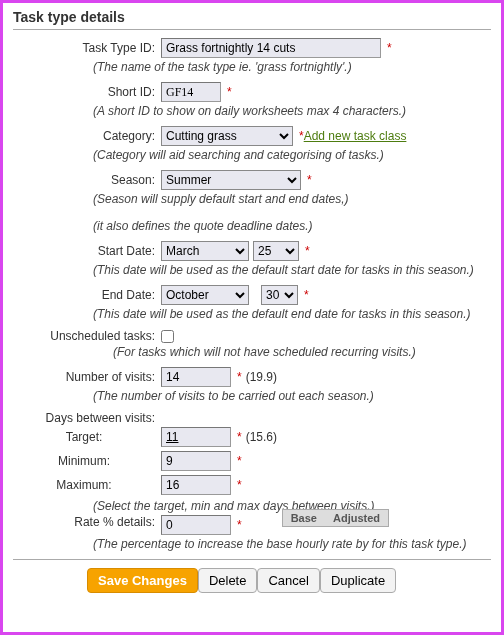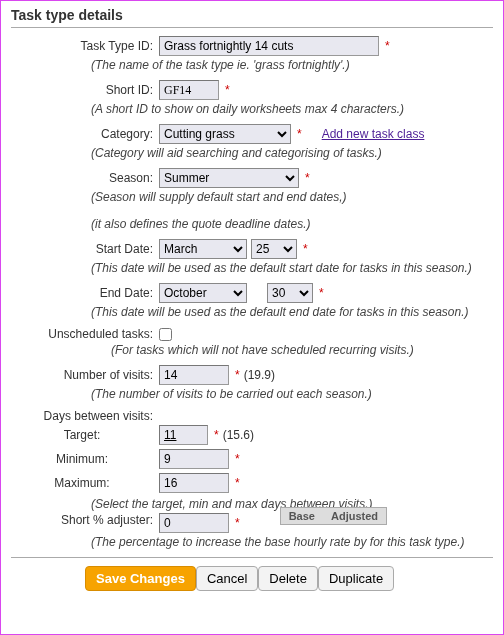--- a/index.html
+++ b/index.html
@@ -6,21 +6,21 @@
   body {
     margin: 0;
     background: #fff;
     font-family: Verdana, Geneva, sans-serif;
     font-size: 12px;
     color: #333;
   }
   .panel {
     width: 504px;
     height: 635px;
-    border: 1px solid #d946ef;
+    border: 3px solid #d946ef;
     padding: 6px 10px 5px 10px;
     position: relative;
   }
   .panel-title {
     font-weight: bold;
     font-size: 14px;
     margin-bottom: 2px;
   }
   hr.divider {
     border: none;
@@ -64,24 +64,24 @@
   .hint-row {
     margin: 2px 0 8px 0;
   }
   .hint {
     font-style: italic;
     color: #444;
     margin-left: 80px;
     display: block;
   }
   .link {
-    color: #4c1d95;
+    color: #4d7c0f;
     text-decoration: underline;
     cursor: pointer;
-    margin-left: 20px;
+    margin-left: 0;
   }
   .section-label {
     margin-bottom: 2px;
   }
   .subrow {
     display: flex;
     align-items: center;
     margin-bottom: 4px;
   }
   .sublabel {
@@ -193,21 +193,21 @@
     </div>
   </div>
   <div class="hint-row">
       <span class="hint">(This date will be used as the default start date for tasks in this season.)</span>
     </div>
 
   <div class="row">
     <div class="label-col">End Date:</div>
     <div class="field-col">
       <select style="width:88px"><option>October</option></select>
-      <select style="width:46px;margin-left:20px"><option>30</option></select>
+      <select style="width:37px;margin-left:12px"><option>30</option></select>
       <span class="req">*</span>
     </div>
   </div>
   <div class="hint-row">
       <span class="hint">(This date will be used as the default end date for tasks in this season.)</span>
     </div>
 
   <div class="row">
     <div class="label-col">Unscheduled tasks:</div>
     <div class="field-col">
@@ -228,40 +228,40 @@
   </div>
   <div class="hint-row">
       <span class="hint">(The number of visits to be carried out each season.)</span>
     </div>
 
   <div class="row section-label">
     <div class="label-col">Days between visits:</div>
   </div>
   <div class="subrow">
     <div class="sublabel">Target:</div>
-    <input type="text" style="width: 49px; text-decoration: underline;" value="11">
+    <input type="text" style="width: 70px; text-decoration: underline;" value="11">
     <span class="req">*</span>
     <span class="paren">(15.6)</span>
   </div>
   <div class="subrow">
     <div class="sublabel">Minimum:</div>
     <input type="text" style="width: 70px;" value="9">
     <span class="req">*</span>
   </div>
   <div class="subrow">
     <div class="sublabel">Maximum:</div>
     <input type="text" style="width: 70px;" value="16">
     <span class="req">*</span>
   </div>
   <div class="hint-row" style="margin-bottom:2px">
       <span class="hint">(Select the target, min and max days between visits.)</span>
     </div>
 
   <div class="row" style="align-items:flex-start">
-    <div class="label-col">Short % adjuster:</div>
+    <div class="label-col">Rate % details:</div>
     <div class="field-col">
       <input type="text" style="width: 70px;" value="0">
       <span class="req">*</span>
       <table class="rate-table" style="margin-top:-14px">
         <tbody>
             <tr>
           <th>Base</th>
           <th>Adjusted</th>
         </tr>
       </tbody>
@@ -270,17 +270,17 @@
   </div>
   <div class="hint-row">
       <span class="hint">(The percentage to increase the base hourly rate by for this task type.)</span>
     </div>
 
 
   <hr class="divider">
 
   <div class="actions">
     <button class="primary">Save Changes</button>
+    <button>Delete</button>
     <button>Cancel</button>
-    <button>Delete</button>
     <button>Duplicate</button>
   </div>
 </div>
 
 </body></html>

